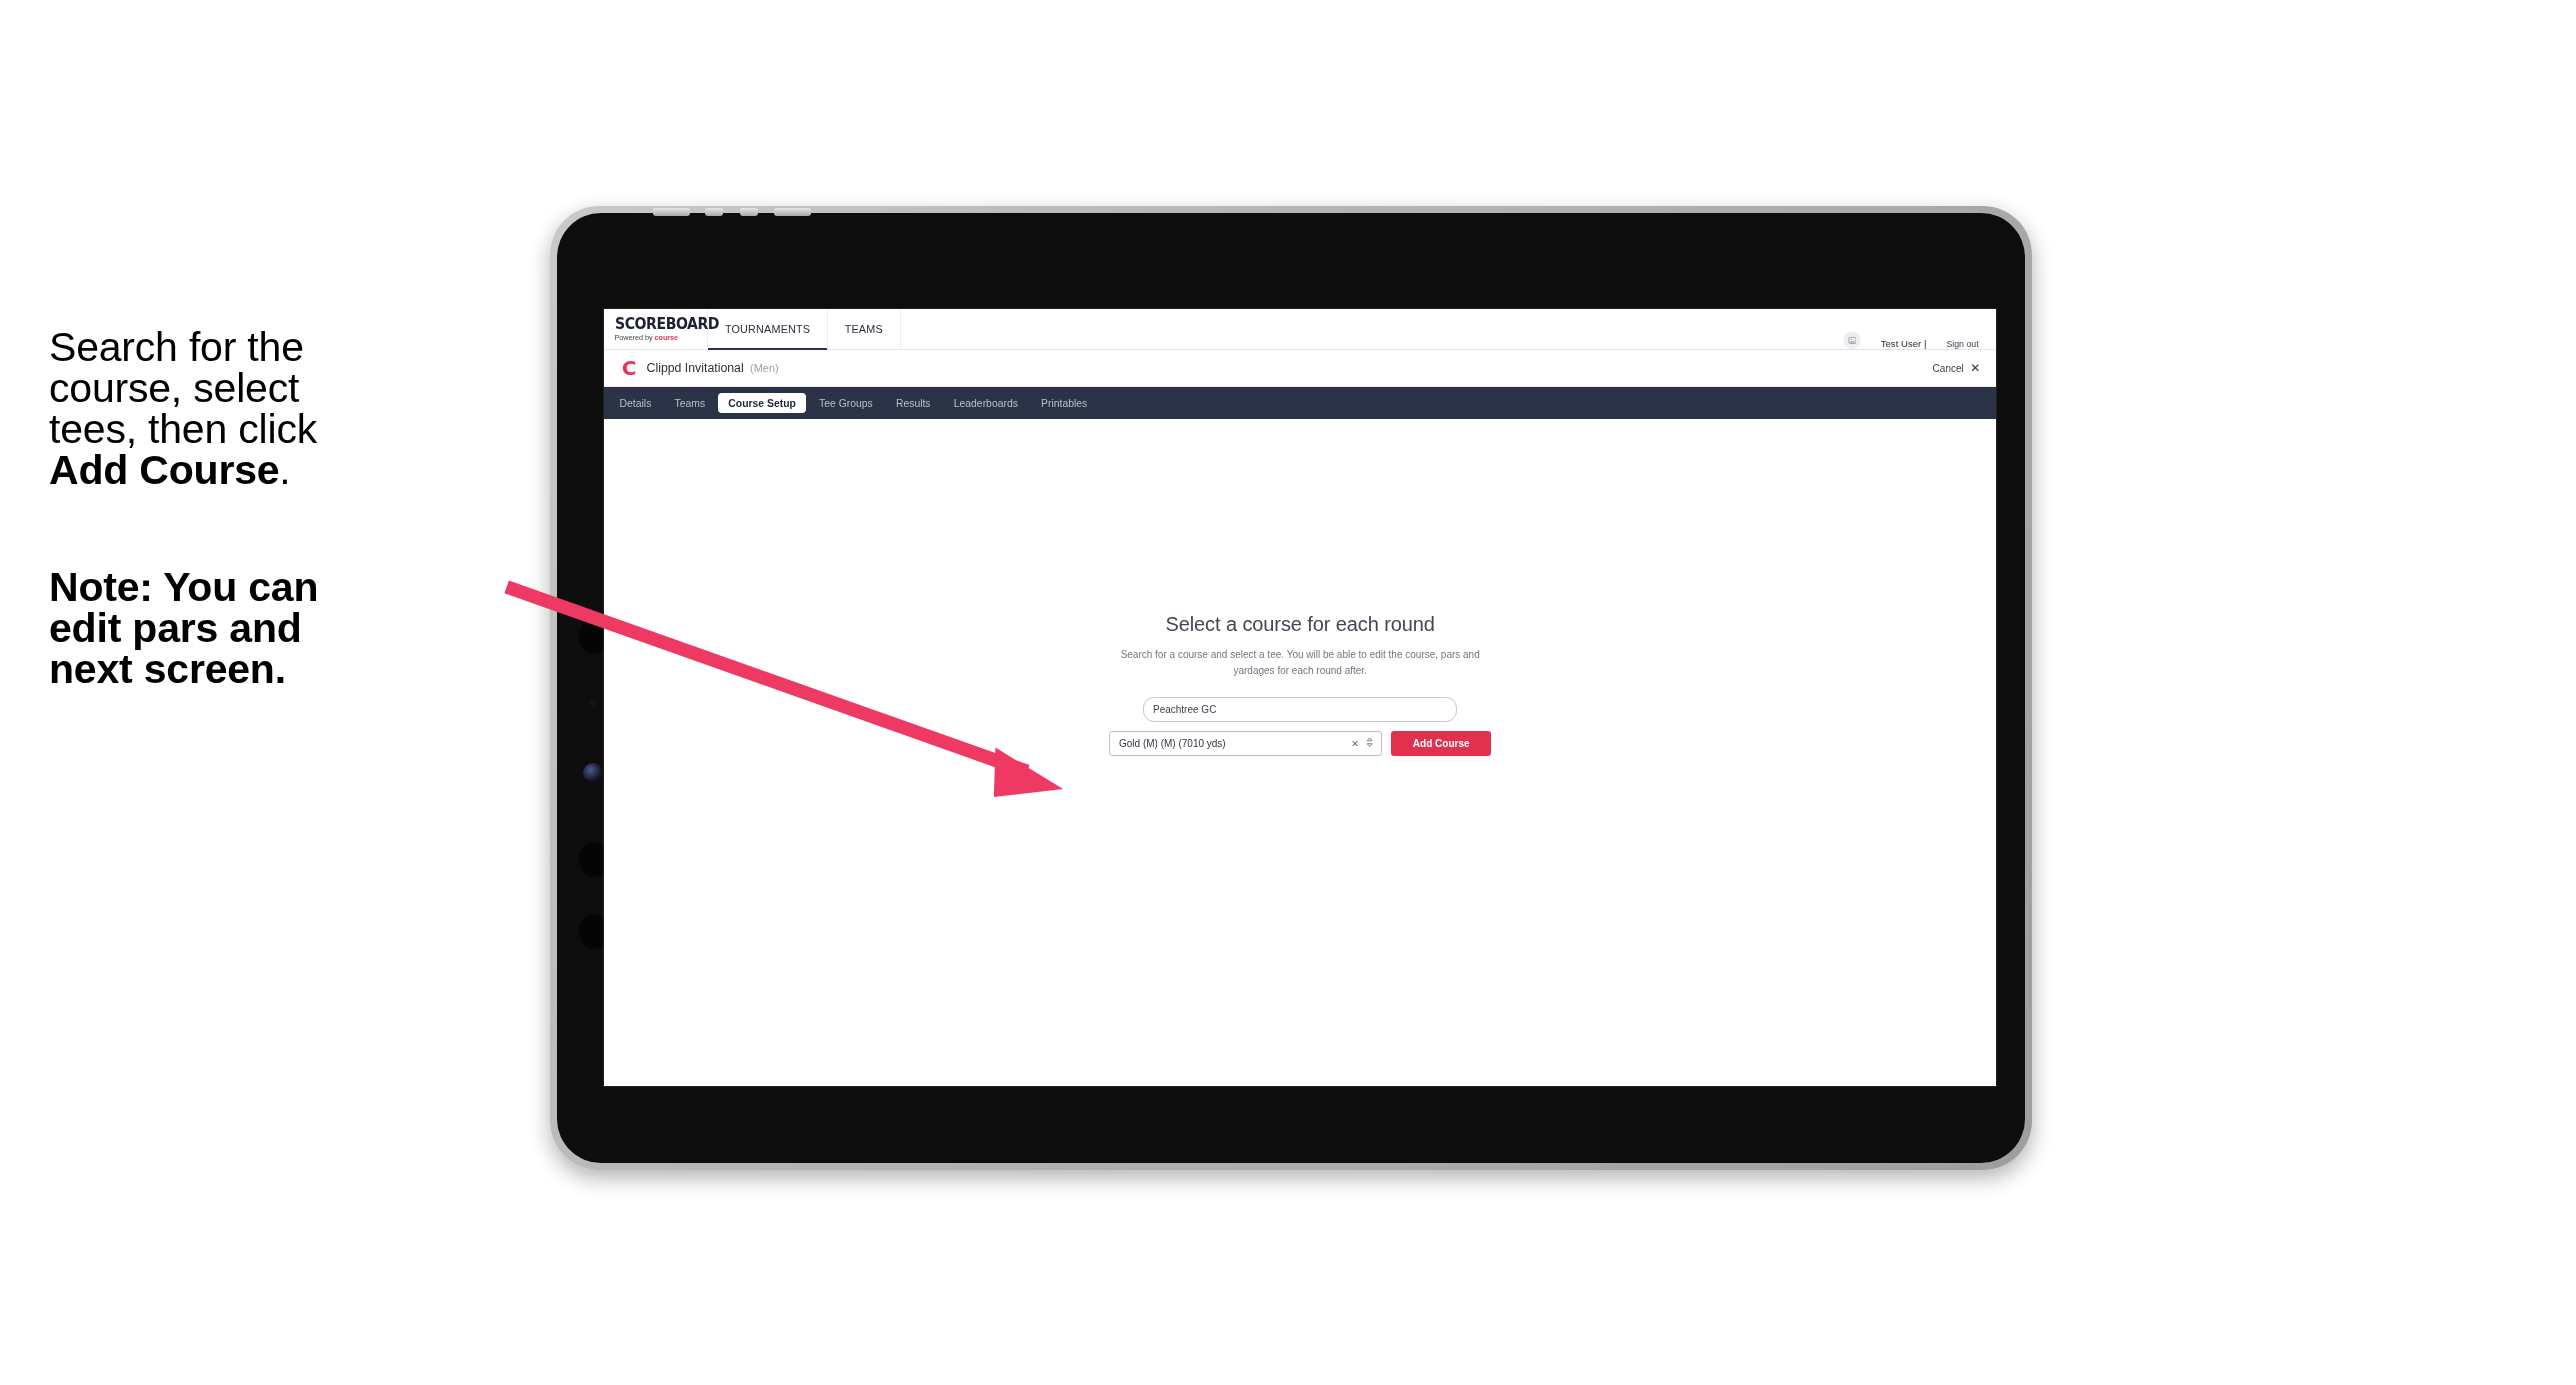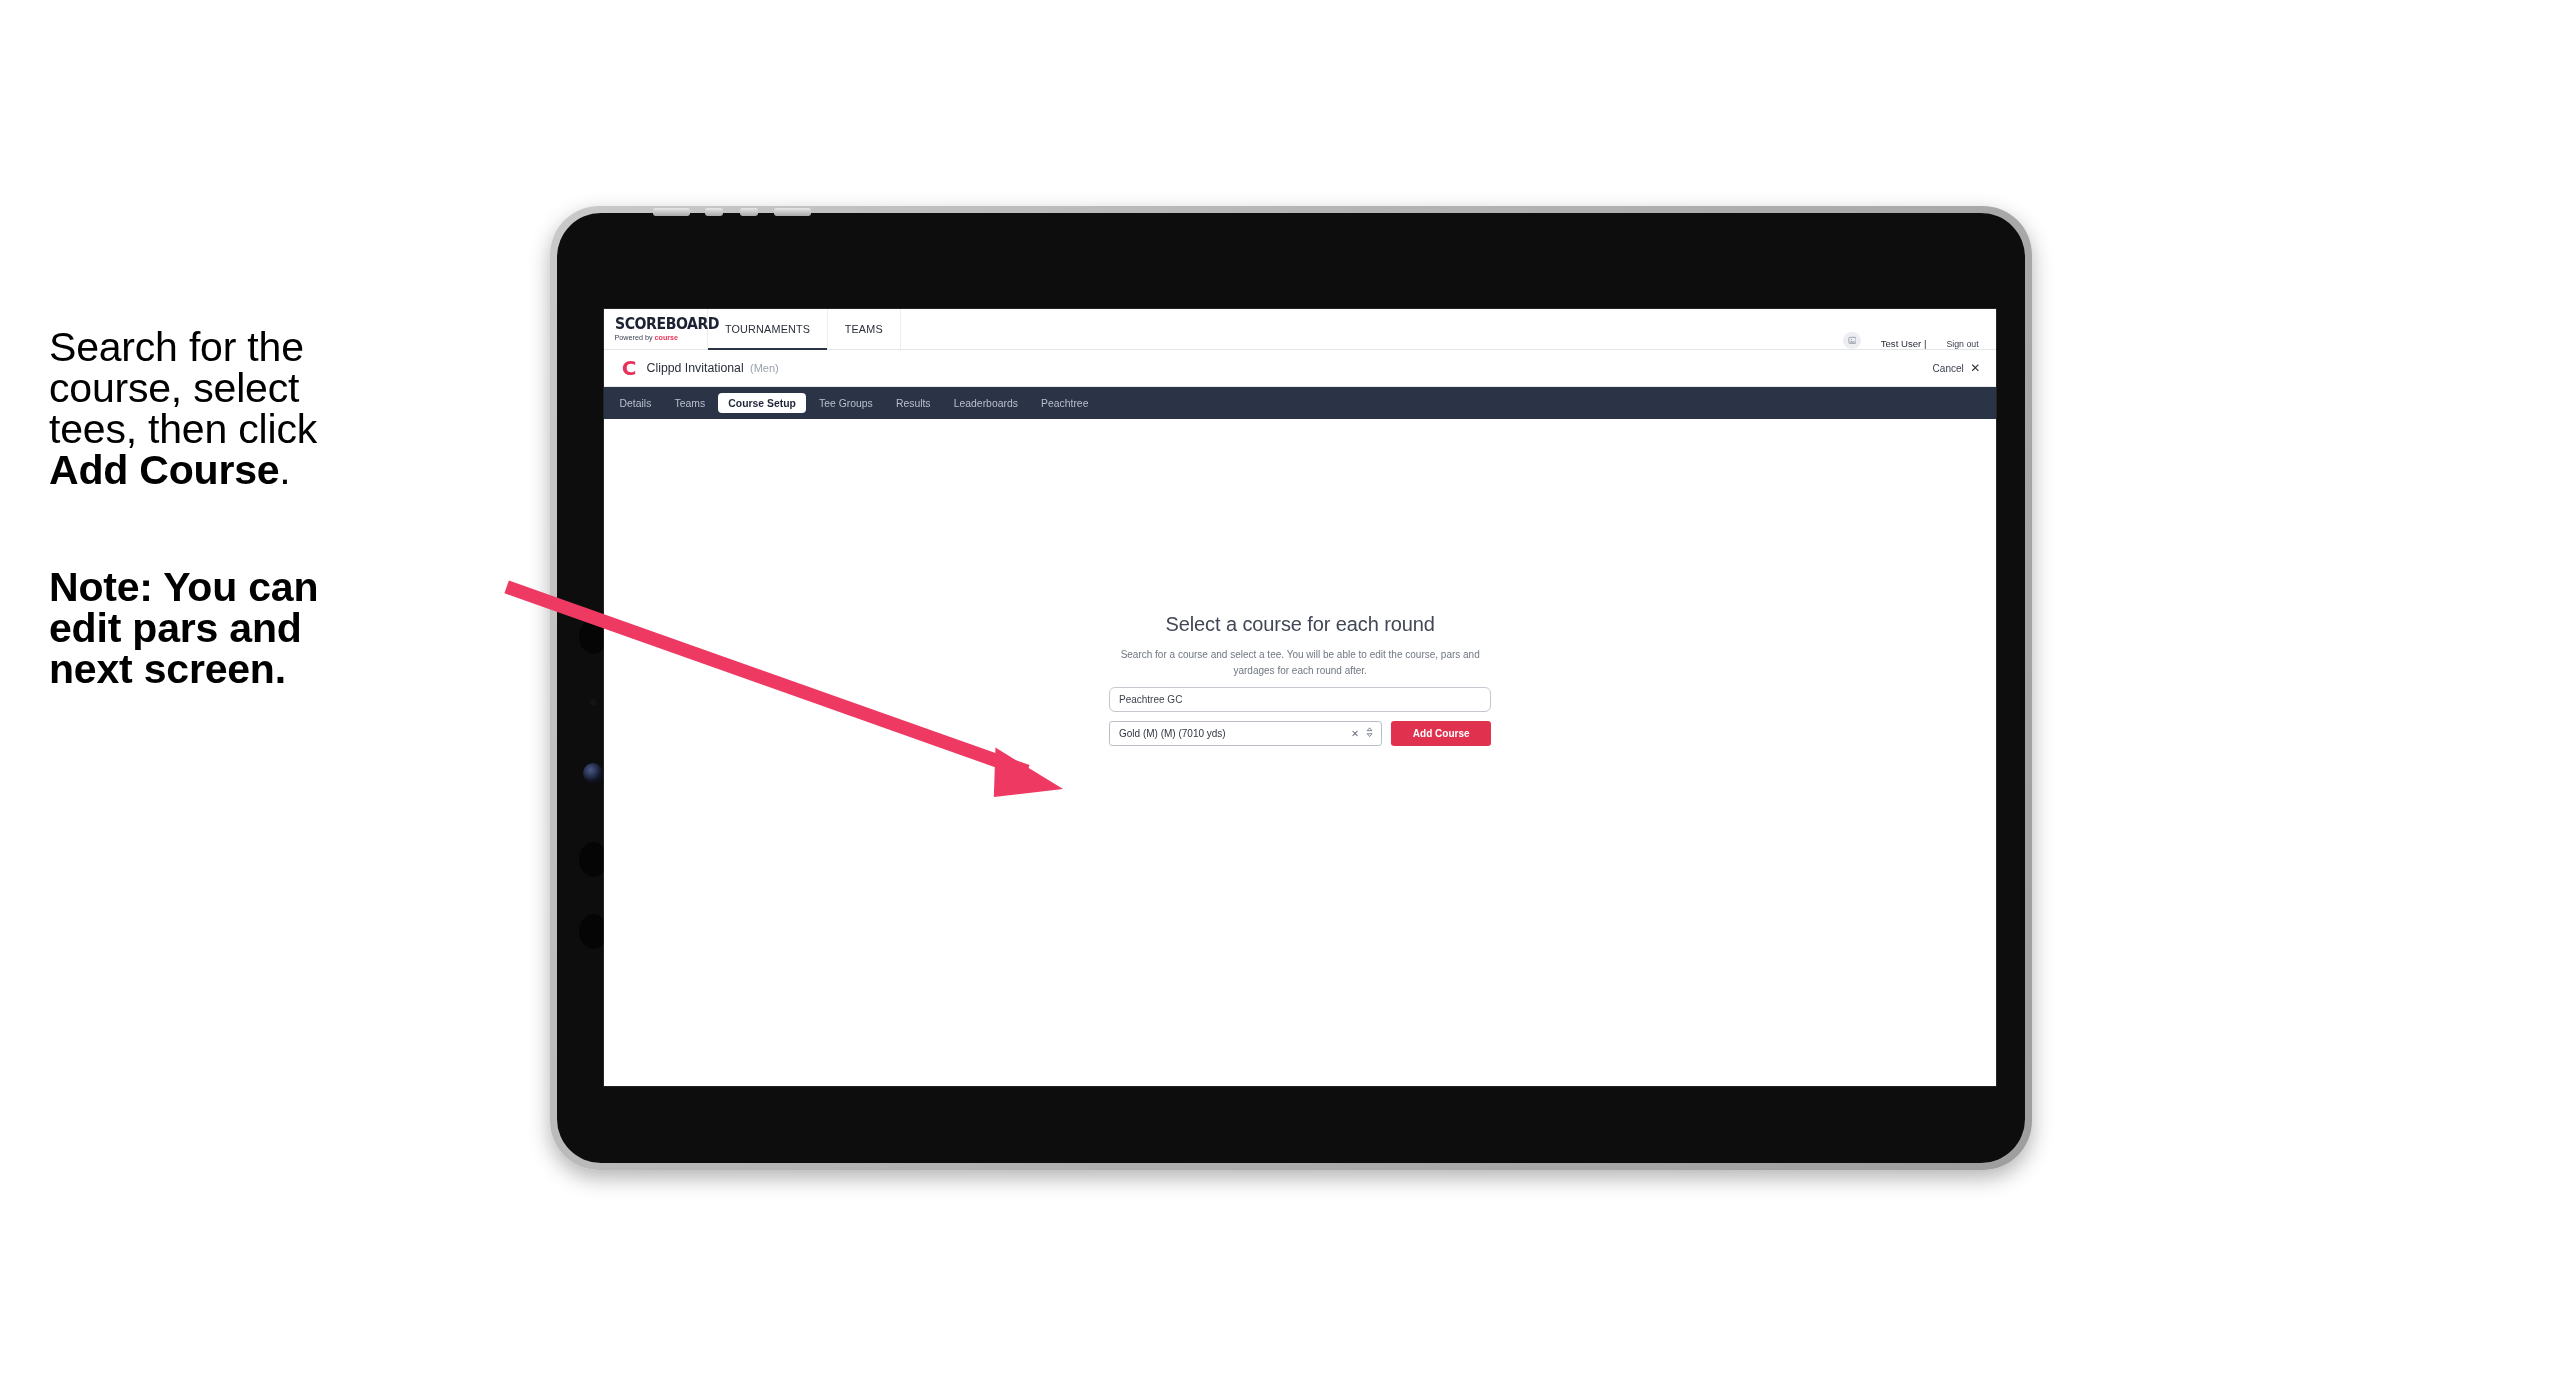--- a/index.html
+++ b/index.html
@@ -253,25 +253,25 @@
   }
   #sel-sub {
     margin-top: 11px;
     width: 382px;
     text-align: center;
     font-size: 10px;
     line-height: 1.55;
     color: #707782;
   }
   #course-search {
-    margin-top: 9px;
-    width: 382px;
+    margin-top: 19px;
+    width: 314px;
     height: 25px;
     border: 0.8px solid #c4c8ce;
-    border-radius: 6px;
+    border-radius: 11px;
     background: #ffffff;
     padding: 0 8.8px;
     font-family: "Liberation Sans", sans-serif;
     font-size: 10px;
     color: #3c424e;
     outline: none;
   }
   #tee-row {
     margin-top: 8.8px;
     width: 382px;
@@ -383,21 +383,21 @@
           </div>
         </div>
 
         <div id="tabstrip">
           <div class="tab">Details</div>
           <div class="tab">Teams</div>
           <div class="tab active">Course Setup</div>
           <div class="tab">Tee Groups</div>
           <div class="tab">Results</div>
           <div class="tab">Leaderboards</div>
-          <div class="tab">Peachtree</div>
+          <div class="tab">Printables</div>
         </div>
 
         <div id="content">
           <div id="sel-heading">Select a course for each round</div>
           <div id="sel-sub">Search for a course and select a tee. You will be able to edit the course, pars and yardages for each round after.</div>
 
           <input id="course-search" type="text" value="Peachtree GC" style="">
 
           <div id="tee-row">
             <div id="tee-select">

